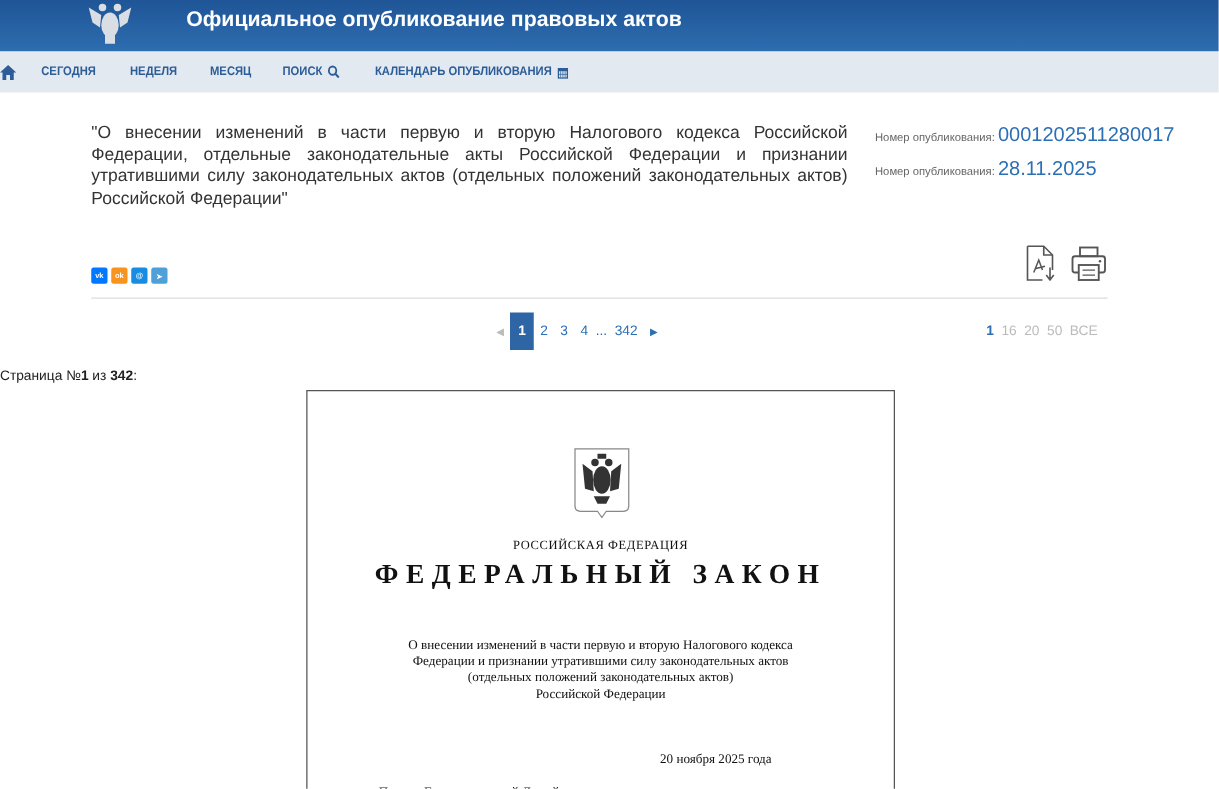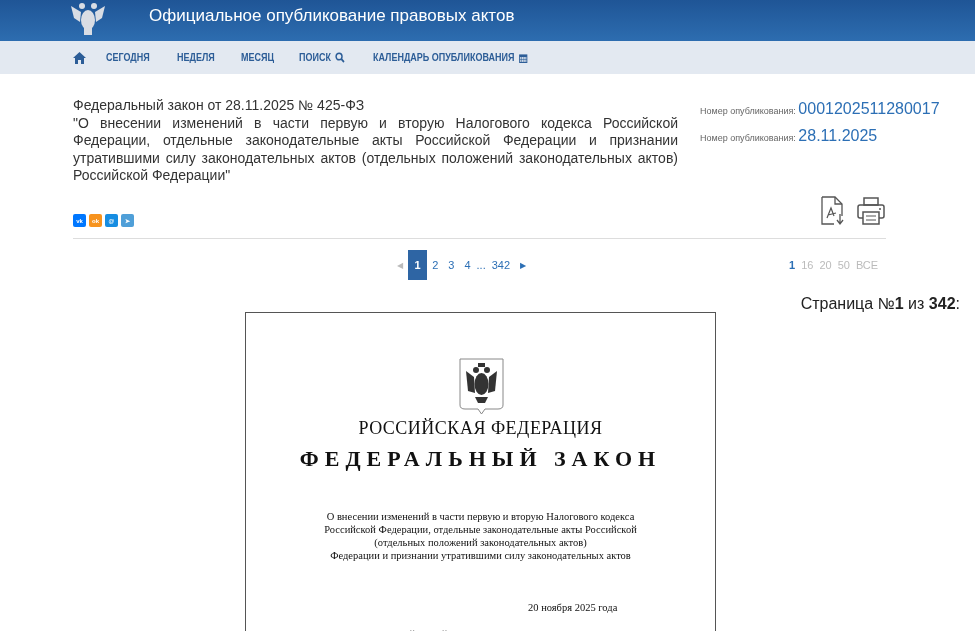--- a/index.html
+++ b/index.html
@@ -1,20 +1,20 @@
 <!DOCTYPE html>
 <html><head>
 <meta charset="utf-8">
 <style>
 *{box-sizing:border-box;margin:0;padding:0}
 html,body{width:975px;height:631px;overflow:hidden;background:#fff;font-family:"Liberation Sans",sans-serif}
 .header{height:41px;background:linear-gradient(180deg,#1f5596,#2d6db0);position:relative}
 .emblem{position:absolute;left:68px;top:-2px;width:40px;height:40px}
-.site-title{position:absolute;left:149px;top:6px;color:#fff;font-size:17px;font-weight:normal;letter-spacing:0}
-.nav{height:33px;background:#e3e9f1;display:flex;align-items:center;padding-left:73px}
+.site-title{position:absolute;left:149px;top:6px;color:#fff;font-size:17px;font-weight:bold;letter-spacing:0}
+.nav{height:33px;background:#e3e9f1;display:flex;align-items:center;}
 .nav-item{font-size:10px;font-weight:bold;color:#2c5d97;margin-right:22px;display:flex;align-items:center;cursor:pointer;transform:scaleX(.9);transform-origin:left}
 .nav-item svg{margin-left:5px}
 .home{margin-right:20px;display:flex}
 .content{position:relative}
 .law-title{position:absolute;left:73px;top:23px;width:605px;font-size:14px;color:#333;line-height:17.5px}
 .law-title .sub{text-align:justify;text-align-last:left}
 .meta{position:absolute;left:700px;top:26px;font-size:9px;color:#666}
 .meta .row{margin-bottom:9px}
 .meta .val{color:#2c6fb5;font-size:16px}
 .social{position:absolute;left:73px;top:140px;display:flex;gap:3px}
@@ -22,24 +22,24 @@
 .actions{position:absolute;left:820px;top:122px;display:flex;gap:10px}
 .divider{position:absolute;left:73px;top:164px;width:813px;height:1px;background:#ddd}
 .pager{position:absolute;left:392px;top:176px;display:flex;align-items:center;font-size:11px}
 .pager span{cursor:pointer}
 .pg{color:#2c6fb5;padding:0 5px}
 .pg.active{background:#2e65a4;color:#fff;width:19px;height:30px;display:flex;align-items:center;justify-content:center;font-weight:bold;padding:0}
 .arrow{color:#bbb;font-size:8px;padding:0 5px}
 .arrow.next{color:#2c6fb5}
 .perpage{position:absolute;left:789px;top:185px;font-size:11px;color:#bbb;display:flex;gap:6px}
 .perpage .sel{color:#2c6fb5;font-weight:bold}
-.pagelabel{position:absolute;left:0;width:960px;top:221px;text-align:right;font-size:16px;color:#222}
+.pagelabel{position:absolute;left:0;width:960px;top:221px;text-align:left;font-size:11px;color:#222}
 .doc{position:absolute;left:245px;top:238px;width:471px;height:400px;border:1px solid #555;background:#fff;font-family:"Liberation Serif",serif;text-align:center;color:#111}
 .doc .coat{position:absolute;left:212px;top:44px;width:47px;height:58px}
-.doc .country{position:absolute;top:105px;width:100%;font-size:18px;letter-spacing:.5px}
+.doc .country{position:absolute;top:118px;width:100%;font-size:10px;letter-spacing:.5px}
 .doc .type{position:absolute;top:133px;width:100%;font-size:22px;font-weight:bold;letter-spacing:6px}
 .doc .name{position:absolute;top:197px;width:100%;font-size:10.5px;font-weight:normal;line-height:13px}
 .doc .adopted{position:absolute;top:316px;left:57px;font-size:10.5px}
 .doc .date{position:absolute;top:289px;left:282px;font-size:10.5px}
 </style>
 </head>
 <body>
 
 <div class="header">
   <svg class="emblem" viewBox="0 0 40 40">
@@ -82,21 +82,20 @@
       <svg width="10" height="10" viewBox="0 0 10 10">
         <rect x="1" y="2" width="8" height="7.5" stroke="#2c5d97" fill="none" stroke-width="1.2"></rect>
         <rect x="1" y="2" width="8" height="2" fill="#2c5d97"></rect>
         <path d="M3 4 v5 M5 4 v5 M7 4 v5 M1 6.5 h8" stroke="#2c5d97" stroke-width=".6"></path>
       </svg>
     </div>
 </div>
 
 <div class="content">
   <div class="law-title">
-    <div>Федеральный закон от 28.11.2025 № 425-ФЗ</div>
     <div class="sub">"О внесении изменений в части первую и вторую Налогового кодекса Российской Федерации, отдельные законодательные акты Российской Федерации и признании утратившими силу законодательных актов (отдельных положений законодательных актов) Российской Федерации"</div>
   </div>
   <div class="meta">
     <div class="row"><span>Номер опубликования:</span> <span class="val">0001202511280017</span></div>
     <div class="row"><span>Номер опубликования:</span> <span class="val">28.11.2025</span></div>
   </div>
   <div class="social">
     <div style="background:#0077ff">vk</div>
     <div style="background:#f7931e">ok</div>
     <div style="background:#168de2">@</div>
@@ -149,20 +148,20 @@
           <circle cx="18" cy="13" r="3"></circle>
           <circle cx="29" cy="13" r="3"></circle>
           <rect x="20" y="6" width="7" height="4"></rect>
           <path d="M17 40 L30 40 L27 46 L20 46Z"></path>
         </g>
       </svg>
     <div class="country">РОССИЙСКАЯ ФЕДЕРАЦИЯ</div>
     <div class="type">ФЕДЕРАЛЬНЫЙ ЗАКОН</div>
     <div class="name">
       <div>О внесении изменений в части первую и вторую Налогового кодекса</div>
-      <div>Российской Федерации, отдельные законодательные акты Российской</div>
+      <div>Федерации и признании утратившими силу законодательных актов</div>
       <div>(отдельных положений законодательных актов)</div>
-      <div>Федерации и признании утратившими силу законодательных актов</div>
+      <div>Российской Федерации</div>
     </div>
     <div class="adopted">Принят Государственной Думой</div>
     <div class="date">20 ноября 2025 года</div>
   </div>
 </div>
 
 </body></html>

